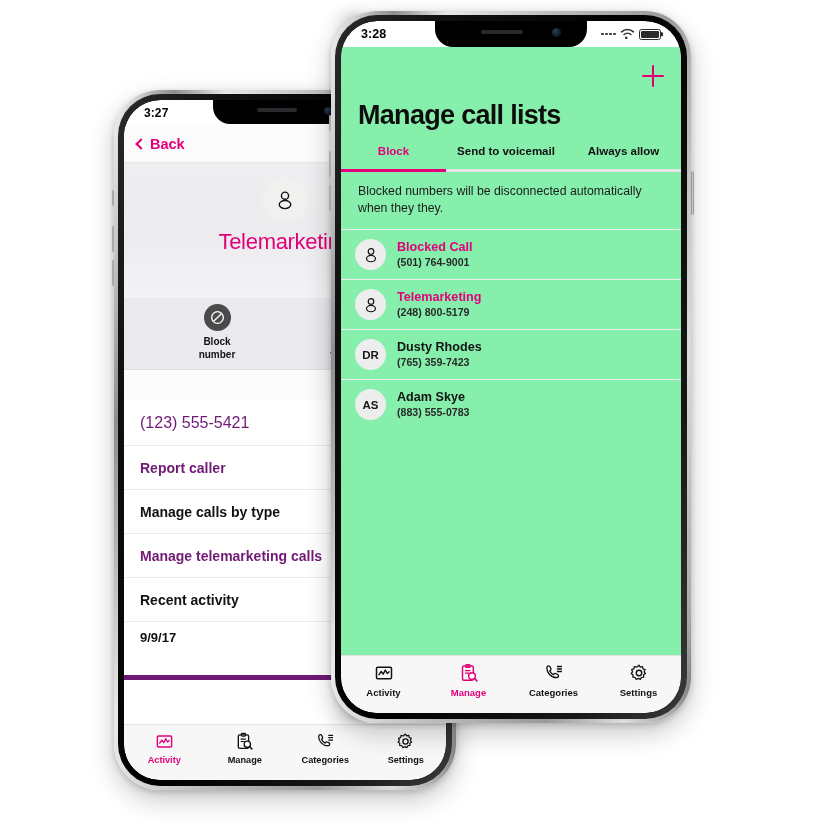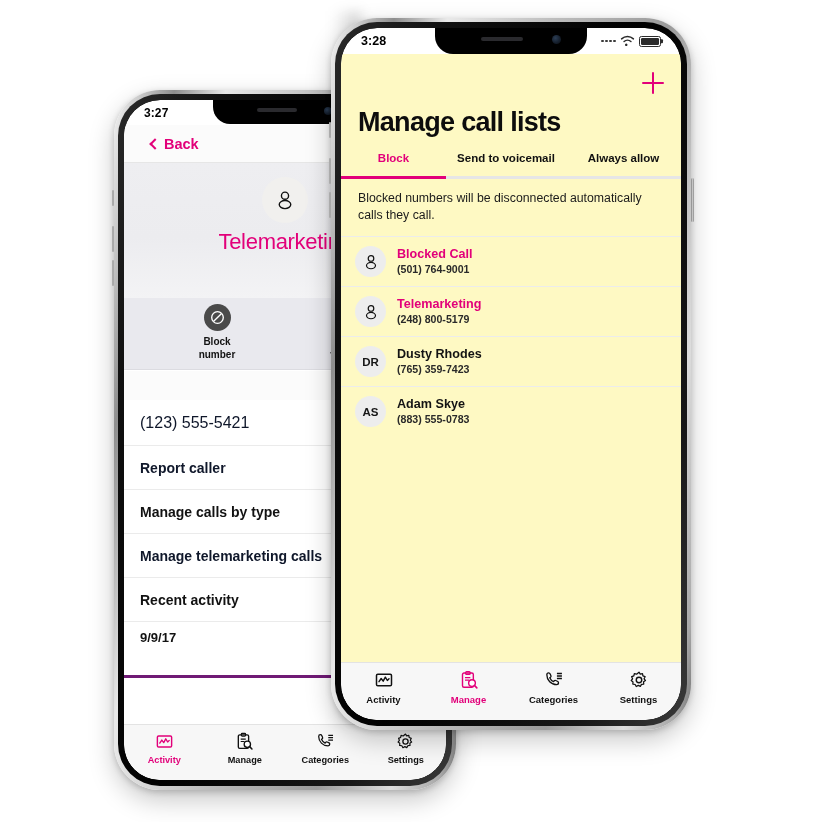--- a/index.html
+++ b/index.html
@@ -81,36 +81,36 @@
     position: absolute; left: 0; right: 0; bottom: 0;
     background: #f7f7f7; border-top: 1px solid #e3e3e3;
     display: flex; align-items: flex-start; z-index: 15;
   }
   .tabitem { flex: 1; display: flex; flex-direction: column; align-items: center; }
   .tabitem .tlabel { color: #111; font-weight: 600; }
   .tabitem.active .tlabel { color: #e2007a; }
   .tabitem svg { display: block; }
 
   
-  #phoneFront { left: 331px; top: 18px; width: 360px; height: 712px; z-index: 10; }
+  #phoneFront { left: 331px; top: 11px; width: 360px; height: 712px; z-index: 10; }
   #phoneFront .notch { width: 152px; height: 26px; border-radius: 0 0 18px 18px; }
   #phoneFront .notch .speaker { width: 42px; height: 4px; left: 46px; top: 9px; }
   #phoneFront .notch .cam { width: 9px; height: 9px; right: 26px; top: 7px; }
   #phoneFront .statusbar { height: 26px; padding: 0 20px; font-size: 12.5px; }
   #phoneFront .sig-dots i { width: 2.6px; height: 2.6px; }
   #phoneFront .batt { width: 22px; height: 11px; }
   #phoneFront .home-bar { bottom: 7px; width: 116px; height: 4.5px; }
   #phoneFront .tabbar { height: 58px; padding-top: 7px; }
   #phoneFront .tabitem .tlabel { font-size: 9.5px; margin-top: 4px; }
   #phoneFront .btn-side.vol1 { left: -2.5px; top: 140px; width: 2.5px; height: 26px; }
   #phoneFront .btn-side.vol2 { left: -2.5px; top: 174px; width: 2.5px; height: 26px; }
   #phoneFront .btn-side.pwr  { right: -2.5px; top: 160px; width: 2.5px; height: 44px; }
   #phoneFront .btn-side.sil  { left: -2.5px; top: 104px; width: 2.5px; height: 16px; }
 
-  .f-content { position: absolute; left: 0; right: 0; top: 26px; bottom: 58px; background: #fef9c3; }
+  .f-content { position: absolute; left: 0; right: 0; top: 26px; bottom: 58px; background: #86efac; }
 
   .plus-btn {
     position: absolute; right: 17px; top: 18px;
     width: 22px; height: 22px; cursor: pointer;
   }
   .plus-btn::before, .plus-btn::after {
     content: ""; position: absolute; background: #e2007a; border-radius: 1px;
   }
   .plus-btn::before { left: 0; right: 0; top: 9.6px; height: 2.4px; }
   .plus-btn::after { top: 0; bottom: 0; left: 9.6px; width: 2.4px; }
@@ -166,21 +166,21 @@
   #phoneBack .tabitem .tlabel { font-size: 9.2px; margin-top: 4px; }
   #phoneBack .btn-side.vol1 { left: -2.5px; top: 136px; width: 2.5px; height: 26px; }
   #phoneBack .btn-side.vol2 { left: -2.5px; top: 170px; width: 2.5px; height: 26px; }
   #phoneBack .btn-side.sil  { left: -2.5px; top: 100px; width: 2.5px; height: 16px; }
 
   .b-content { position: absolute; left: 0; right: 0; top: 25px; bottom: 56px; background: #fff; }
 
   .navbar {
     position: absolute; left: 0; right: 0; top: 0; height: 38px;
     background: #fbfbfb; border-bottom: 1px solid #e6e6e6;
-    display: flex; align-items: center; padding-left: 27px;
+    display: flex; align-items: center; padding-left: 13px;
   }
   .back-link { display: flex; align-items: center; color: #e2007a; font-size: 14.5px; font-weight: 600; cursor: pointer; }
   .chev {
     width: 8px; height: 8px; border-left: 2.3px solid #e2007a; border-bottom: 2.3px solid #e2007a;
     transform: rotate(45deg); margin-right: 5px;
   }
 
   .hero {
     position: absolute; left: 0; right: 0; top: 38px; height: 135px;
     background: linear-gradient(180deg,#eeeef1 0%, #ececef 55%, #f3f3f5 100%);
@@ -208,25 +208,25 @@
   }
   .act .alabel { font-size: 10px; line-height: 12.5px; font-weight: 700; color: #131313; }
 
   .rows { position: absolute; left: 0; right: 0; top: 246px; }
   .row {
     display: flex; align-items: center; height: 44px;
     padding-left: 16px; border-bottom: 1px solid #ebebeb;
     font-size: 13.5px; font-weight: 600; white-space: nowrap;
   }
   .row.gapped { height: 29px; border-bottom: none; background: #fbfbfb; }
-  .row.pink { color: #0f172a; }
+  .row.pink { color: #701a75; }
   .row.dark { color: #121212; font-weight: 700; }
   .row.small { font-size: 14px; }
   .rowblock {
-    padding: 6px 0 9px 16px; border-bottom: 3px solid #701a75;
+    padding: 6px 0 9px 16px; border-bottom: 5px solid #701a75;
   }
   .rowblock .d1 { font-size: 13px; font-weight: 700; color: #121212; line-height: 19px; }
   .rowblock .d2 { font-size: 13px; font-weight: 500; color: #2b2b2b; line-height: 19px; text-align: right; }
 
   
   .cast-shadow {
     position: absolute; left: 331px; top: 11px; width: 30px; height: 712px;
     background: linear-gradient(90deg, rgba(0,0,0,0) 0%, rgba(0,0,0,.16) 100%);
     filter: blur(6px); z-index: 8; pointer-events: none;
   }
@@ -401,21 +401,21 @@
 
           <div class="tabs-row">
             <div class="tbtn sel" style="width:105px;">Block</div>
             <div class="tbtn" style="width:120px;">Send to voicemail</div>
             <div class="tbtn" style="width:115px;">Always allow</div>
             <div class="tabs-underline">
               <i style="width:105px;"></i>
             </div>
           </div>
 
-          <div class="hint">Blocked numbers will be disconnected automatically calls they call.</div>
+          <div class="hint">Blocked numbers will be disconnected automatically when they they.</div>
 
           <div class="list">
 
             <div class="list-row">
               <div class="ava">
                 <svg width="18" height="18" viewBox="0 0 24 24">
                   <circle cx="12" cy="7.3" r="3.7" fill="none" stroke="#111" stroke-width="1.6"></circle>
                   <ellipse cx="12" cy="16.8" rx="6" ry="4.2" fill="none" stroke="#111" stroke-width="1.6"></ellipse>
                 </svg>
               </div>

